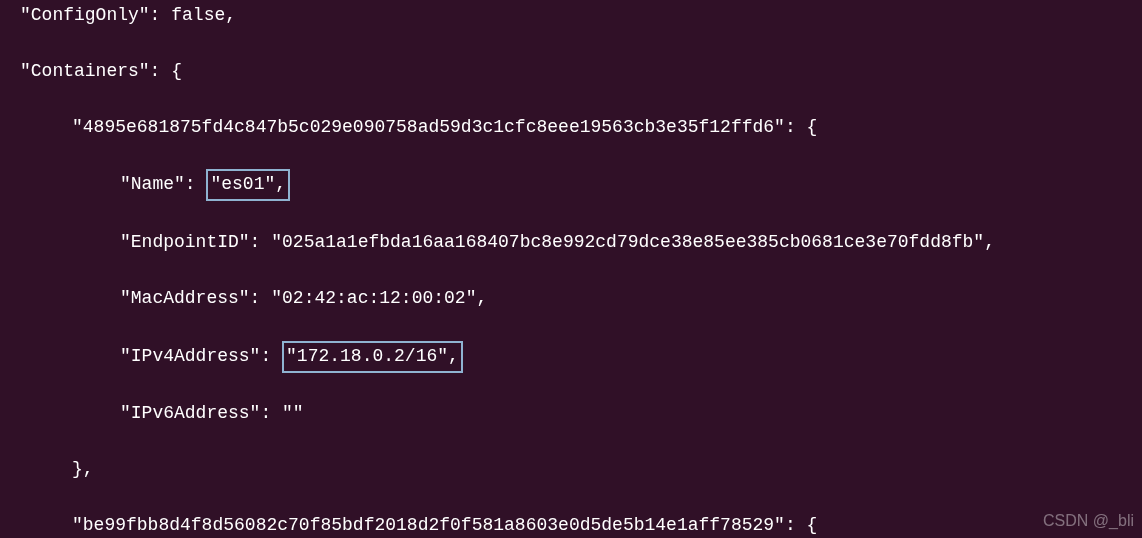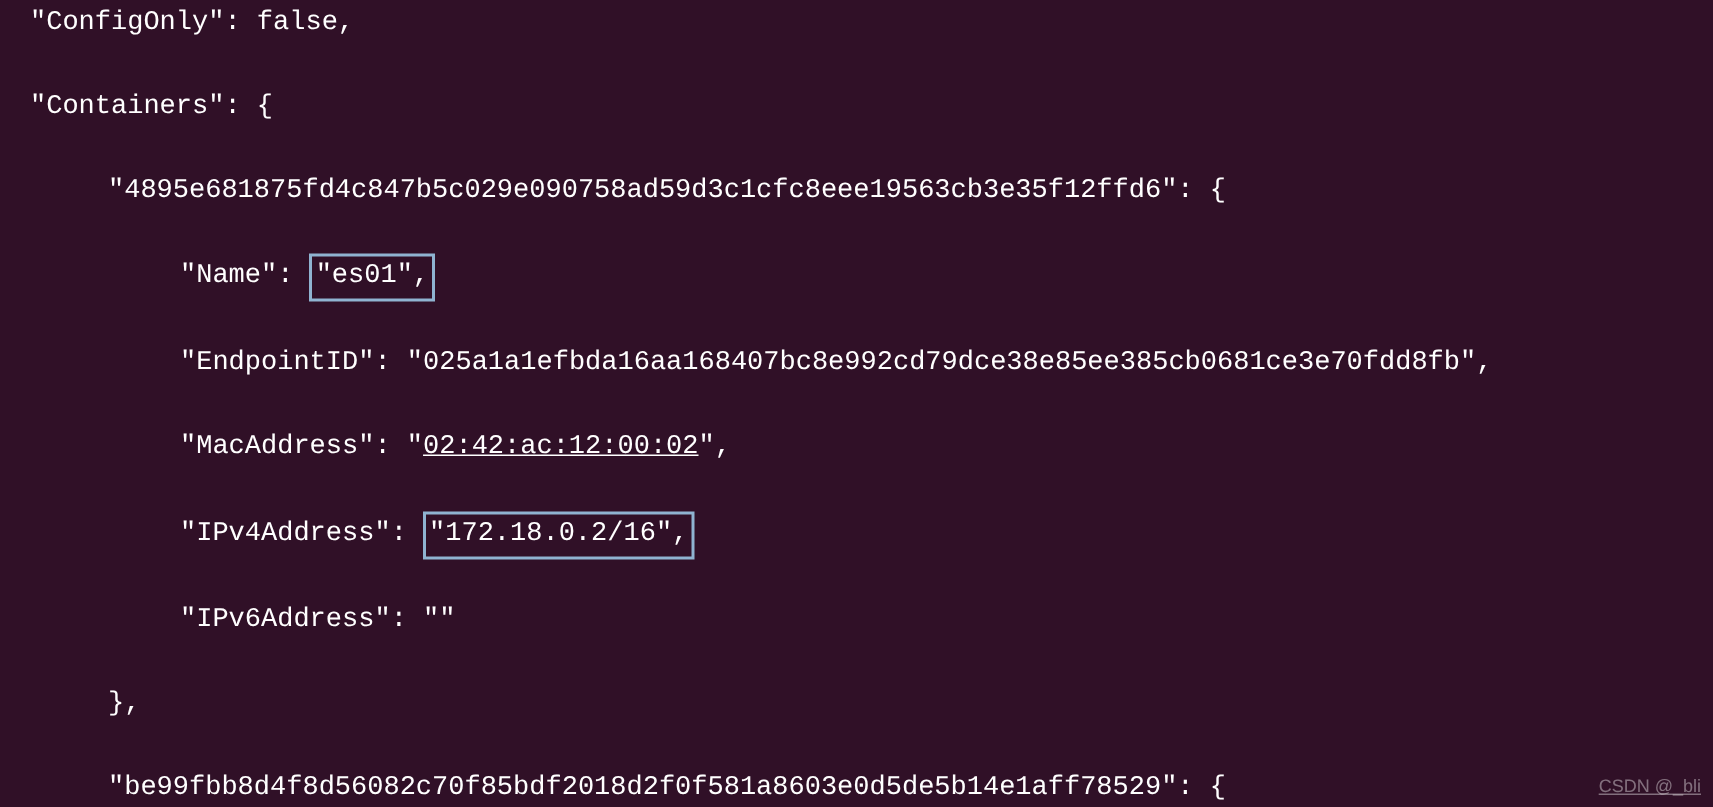--- a/index.html
+++ b/index.html
@@ -32,35 +32,34 @@
     .indent2 { padding-left: 120px; }
     .highlight-box {
       border: 2px solid #8fb3d1;
       padding: 0 2px;
       display: inline-block;
     }
     .watermark {
       position: absolute;
       bottom: 4px;
       right: 8px;
-      font-size: 12px;
+      font-size: 16px;
       color: rgba(255,255,255,0.4);
       font-family: Arial, sans-serif;
-      text-decoration: underline;
     }
   </style>
 </head>
 <body>
 
 <pre><span class="line indent0"><span>"ConfigOnly": </span><span>false,</span></span>
 <span class="line indent0">"Containers": {</span>
 <span class="line indent1">"4895e681875fd4c847b5c029e090758ad59d3c1cfc8eee19563cb3e35f12ffd6": {</span>
 <span class="line indent2"><span>"Name": </span><span class="highlight-box">"es01",</span></span>
 <span class="line indent2"><span>"EndpointID": </span><span>"025a1a1efbda16aa168407bc8e992cd79dce38e85ee385cb0681ce3e70fdd8fb",</span></span>
-<span class="line indent2"><span>"MacAddress": "</span><span style="text-decoration: underline;">02:42:ac:12:00:02</span><span>",</span></span>
+<span class="line indent2"><span>"MacAddress": "</span><span style="">02:42:ac:12:00:02</span><span>",</span></span>
 <span class="line indent2"><span>"IPv4Address": </span><span class="highlight-box">"172.18.0.2/16",</span></span>
 <span class="line indent2">"IPv6Address": ""</span>
 <span class="line indent1">},</span>
 <span class="line indent1">"be99fbb8d4f8d56082c70f85bdf2018d2f0f581a8603e0d5de5b14e1aff78529": {</span>
 
 
 
 
 
 

